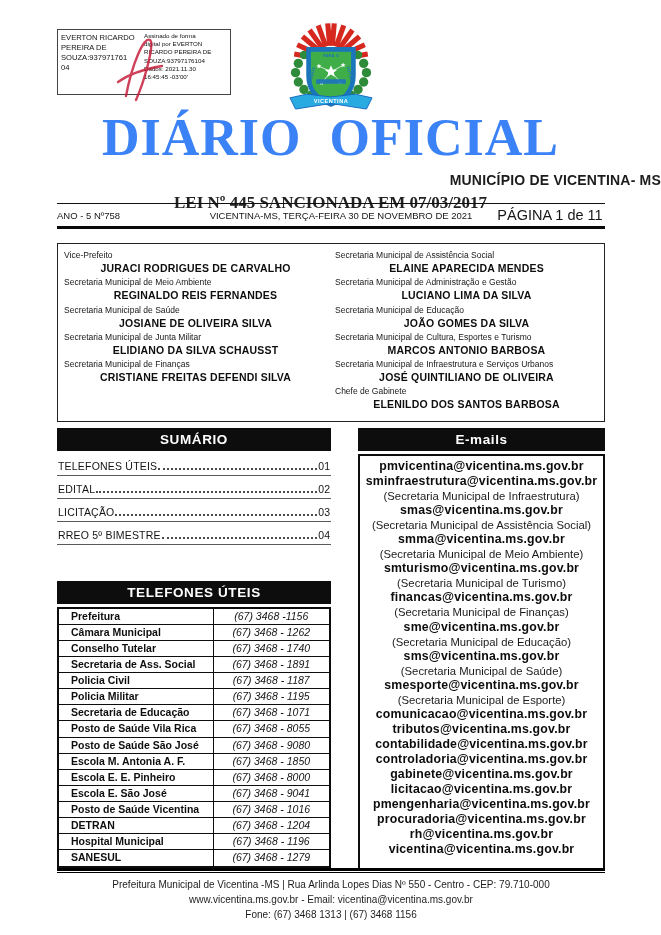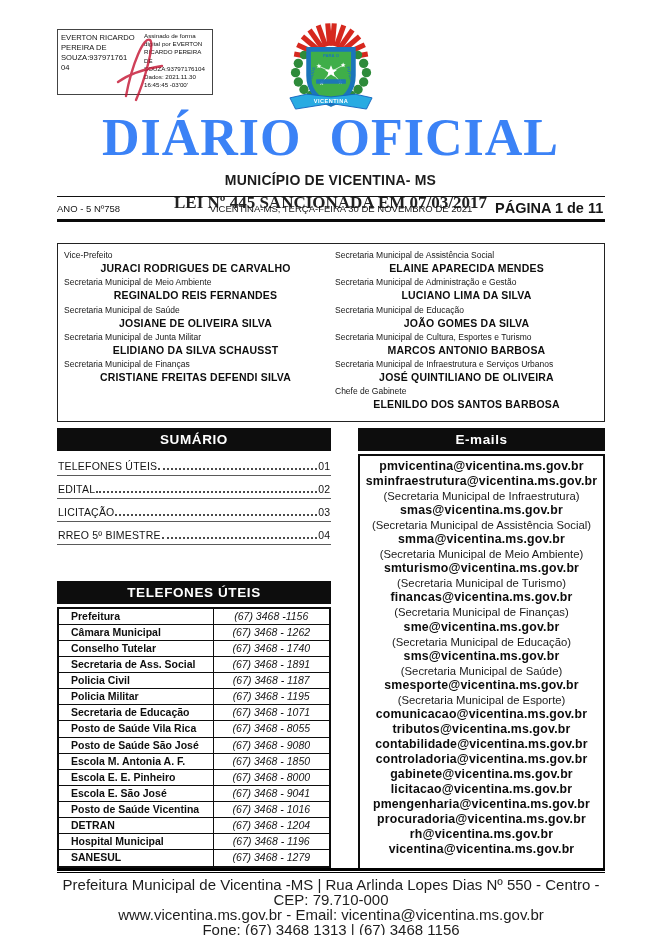--- a/index.html
+++ b/index.html
@@ -1,43 +1,43 @@
 <!DOCTYPE html>
 <html><head>
 <meta charset="utf-8">
 <style>
   html,body{margin:0;padding:0;background:#ffffff;}
   .page{position:relative;width:661px;height:935px;background:#fff;color:#111;
         font-family:"Liberation Sans", sans-serif;overflow:hidden;}
 
   
   .masthead{position:relative;height:237px;}
-  .sig-box{position:absolute;left:57px;top:29px;width:156px;height:66px;
+  .sig-box{position:absolute;left:57px;top:29px;width:174px;height:66px;
            border:1px solid #444;display:flex;box-sizing:border-box;background:#fff;}
   .sig-left{width:76px;padding:3px 1px 2px 3px;font-size:7.6px;line-height:1.3;
             white-space:pre-line;overflow-wrap:anywhere;}
   .sig-right{flex:1;padding:2px 2px 2px 6px;font-size:6.2px;line-height:1.32;
              white-space:pre-line;overflow-wrap:anywhere;}
   .sig-flourish{position:absolute;left:52px;top:0px;pointer-events:none;}
 
   .crest{position:absolute;left:50%;top:20px;transform:translateX(-50%);}
 
   .gz-title{position:absolute;top:103px;left:0;right:0;margin:8px;text-align:center;
             font-family:"Liberation Serif", serif;font-weight:bold;font-size:52px;
             line-height:1.05;color:#3b82f6;letter-spacing:1px;word-spacing:14px;}
-  .gz-muni{position:absolute;top:172px;left:0;right:0;text-align:center;
+  .gz-muni{position:absolute;top:172px;left:0;right:0;text-align:right;
            font-size:14px;font-weight:bold;letter-spacing:.2px;color:#1c1c1c;}
   .gz-law{position:absolute;top:193px;left:0;right:0;text-align:center;
           font-family:"Liberation Serif", serif;font-size:17px;font-weight:bold;color:#222;}
-  .meta-row{position:absolute;top:196px;left:57px;right:56px;height:22px;
+  .meta-row{position:absolute;top:203px;left:57px;right:56px;height:22px;
             border-top:1px solid #111;border-bottom:3px solid #0a0a0a;
             display:flex;align-items:center;}
   .meta-edition{font-size:9.5px;width:130px;color:#161616;}
   .meta-date{flex:1;text-align:center;font-size:9.5px;color:#161616;}
-  .meta-page{font-size:14.5px;width:110px;text-align:left;color:#161616;font-weight:bold;}
+  .meta-page{font-size:14.5px;width:110px;text-align:center;color:#161616;}
 
   
   .content{margin:0 56px 0 57px;}
   .officials-box{border:1px solid #222;margin-top:6px;display:flex;
                  padding:6px 2px 7px 2px;box-sizing:border-box;}
   .off-col{width:50%;padding:0 4px;box-sizing:border-box;}
   .off-entry{margin-bottom:1px;}
   .off-role{font-size:8.5px;line-height:1.3;color:#161616;}
   .off-name{font-size:10.5px;font-weight:bold;text-align:center;line-height:1.45;
             letter-spacing:.2px;color:#0e0e0e;}
@@ -63,21 +63,21 @@
   td.ph-num{font-style:italic;text-align:center;color:#141414;}
 
   .email-box{border:2px solid #0d0d0d;margin-top:3px;padding:3px 1px 12px;
              text-align:center;}
   .email-addr{font-weight:bold;font-size:12.3px;line-height:1.22;color:#0c0c0c;letter-spacing:.2px;}
   .email-note{font-size:11.3px;line-height:1.26;color:#1a1a1a;}
 
   
   .footer{position:absolute;top:868px;left:57px;right:56px;text-align:center;}
   .footer-rule{border-top:3px solid #000;border-bottom:1px solid #000;height:1px;margin-bottom:4px;}
-  .footer-line{font-size:15px;line-height:15px;color:#1d1d1d;}
+  .footer-line{font-size:10px;line-height:15px;color:#1d1d1d;}
 </style>
 </head>
 <body>
 
 <div class="page">
 
   <div class="masthead">
 
     <div class="sig-box">
       <div class="sig-left">EVERTON RICARDO

